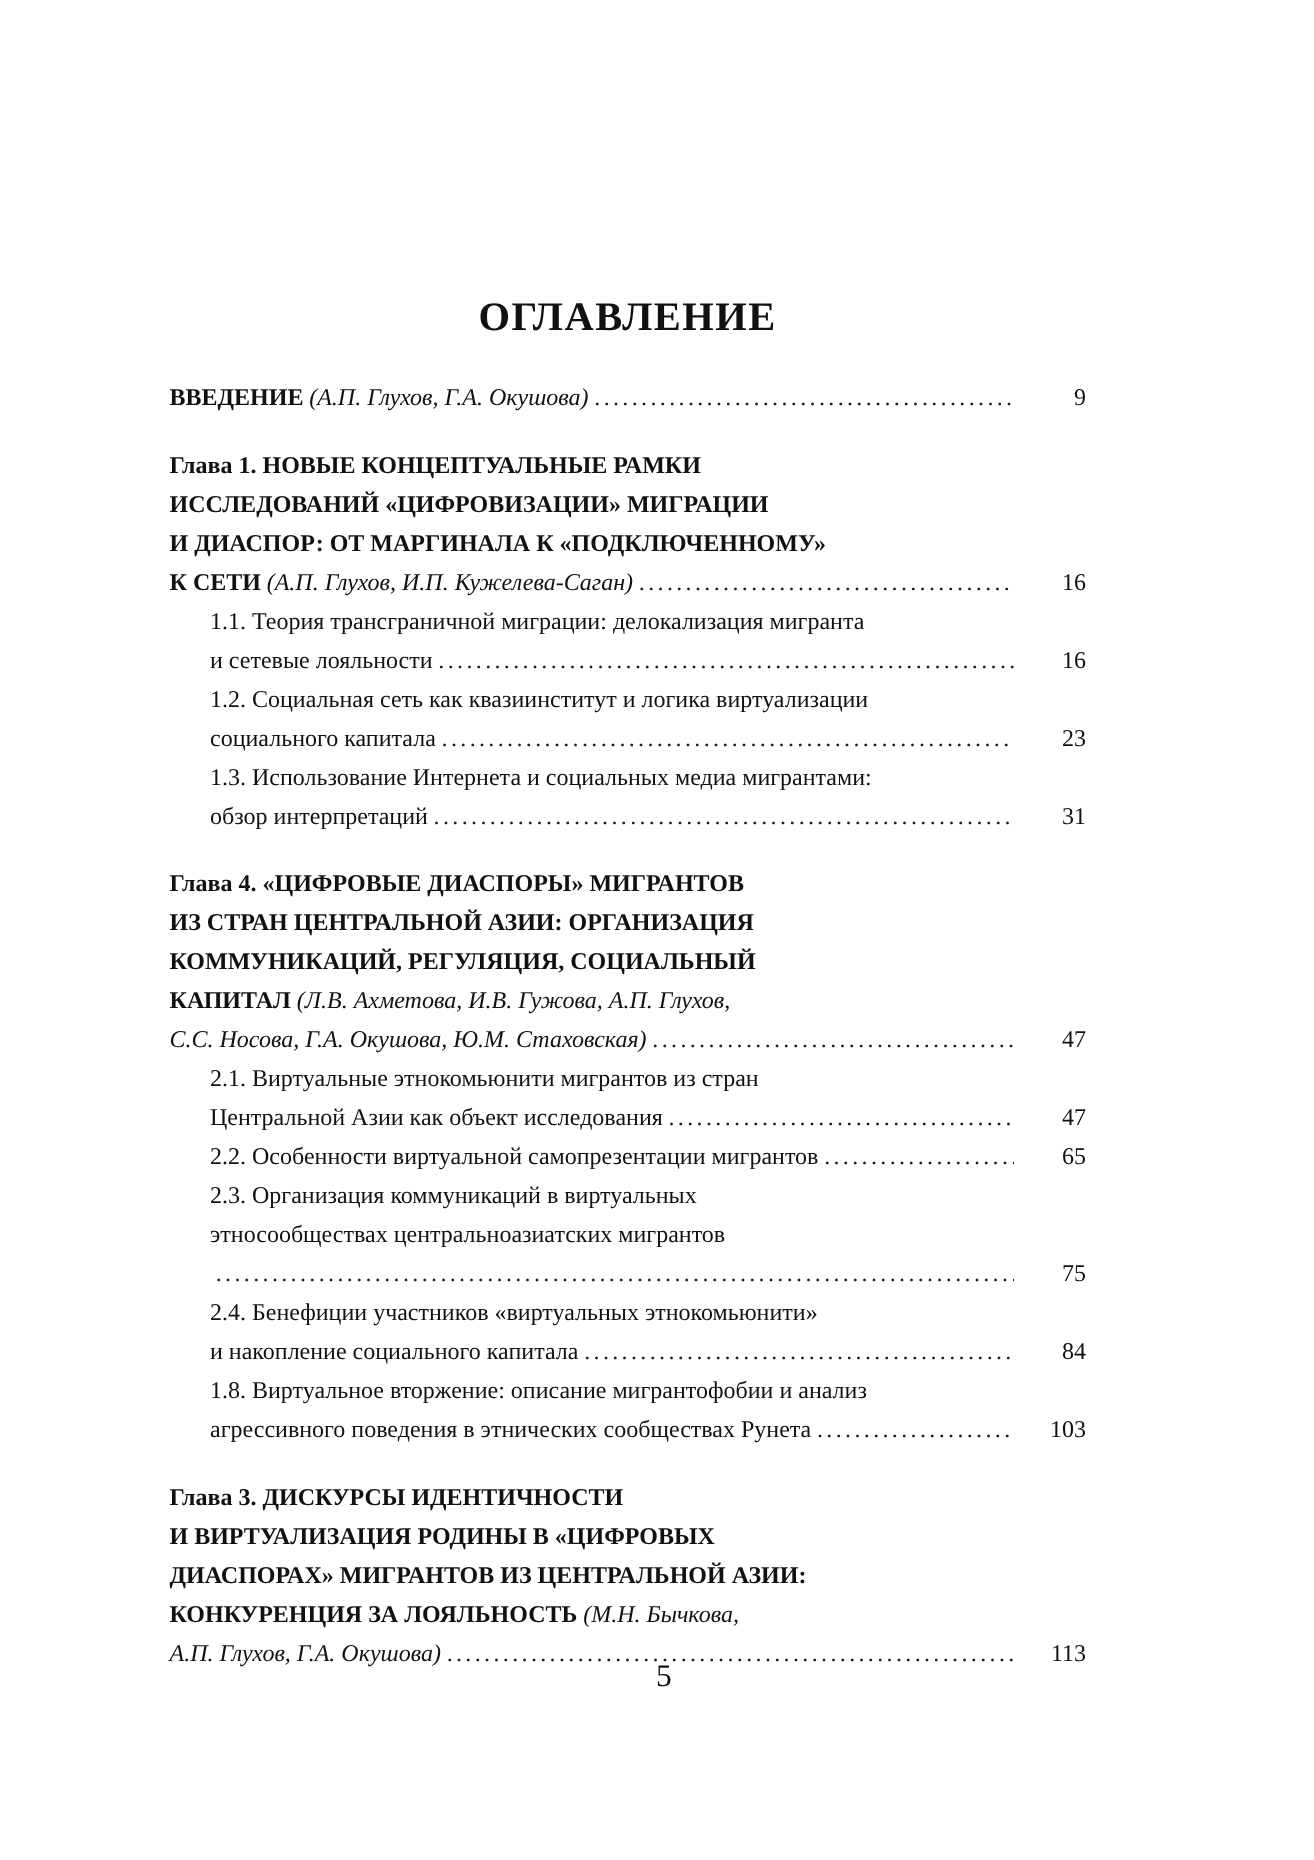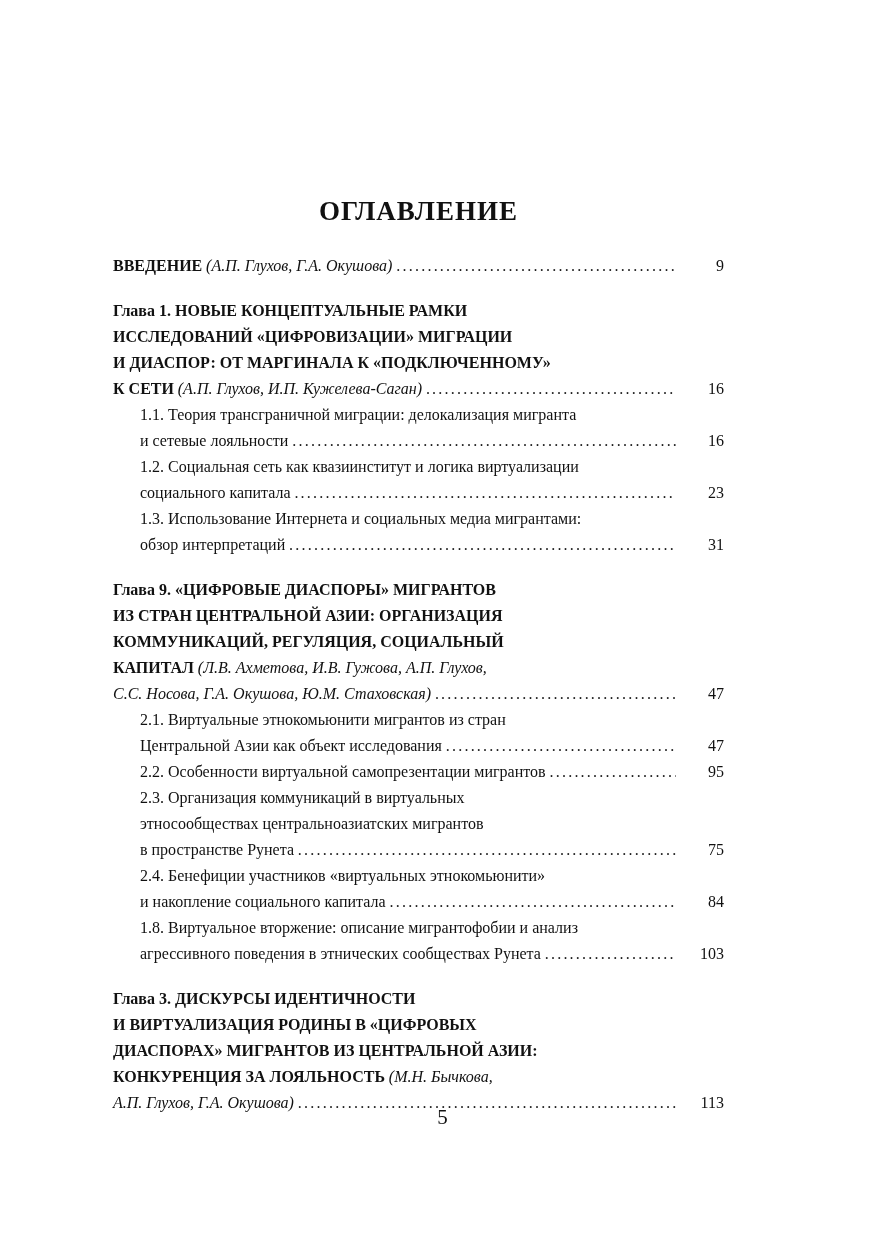--- a/index.html
+++ b/index.html
@@ -112,21 +112,21 @@
     </div>
     <div class="line sub">
       <span class="seg t">обзор интерпретаций</span>
       <span class="dots">......................................................................................................................................................</span>
       <span class="pg">31</span>
     </div>
   </div>
 
   <div class="entry">
     <div class="line">
-      <span class="seg b">Глава 9. «ЦИФРОВЫЕ ДИАСПОРЫ» МИГРАНТОВ</span>
+      <span class="seg b">Глава 4. «ЦИФРОВЫЕ ДИАСПОРЫ» МИГРАНТОВ</span>
     </div>
     <div class="line">
       <span class="seg b">ИЗ СТРАН ЦЕНТРАЛЬНОЙ АЗИИ: ОРГАНИЗАЦИЯ</span>
     </div>
     <div class="line">
       <span class="seg b">КОММУНИКАЦИЙ, РЕГУЛЯЦИЯ, СОЦИАЛЬНЫЙ</span>
     </div>
     <div class="line">
       <span class="seg b">КАПИТАЛ</span>
       <span class="seg i">(Л.В. Ахметова, И.В. Гужова, А.П. Глухов,</span>
@@ -140,30 +140,29 @@
       <span class="seg t">2.1. Виртуальные этнокомьюнити мигрантов из стран</span>
     </div>
     <div class="line sub">
       <span class="seg t">Центральной Азии как объект исследования</span>
       <span class="dots">......................................................................................................................................................</span>
       <span class="pg">47</span>
     </div>
     <div class="line sub">
       <span class="seg t">2.2. Особенности виртуальной самопрезентации мигрантов</span>
       <span class="dots">......................................................................................................................................................</span>
-      <span class="pg">95</span>
+      <span class="pg">65</span>
     </div>
     <div class="line sub">
       <span class="seg t">2.3. Организация коммуникаций в виртуальных</span>
     </div>
     <div class="line sub">
       <span class="seg t">этносообществах центральноазиатских мигрантов</span>
     </div>
     <div class="line sub">
-      <span class="seg t">в пространстве Рунета</span>
       <span class="dots">......................................................................................................................................................</span>
       <span class="pg">75</span>
     </div>
     <div class="line sub">
       <span class="seg t">2.4. Бенефиции участников «виртуальных этнокомьюнити»</span>
     </div>
     <div class="line sub">
       <span class="seg t">и накопление социального капитала</span>
       <span class="dots">......................................................................................................................................................</span>
       <span class="pg">84</span>

